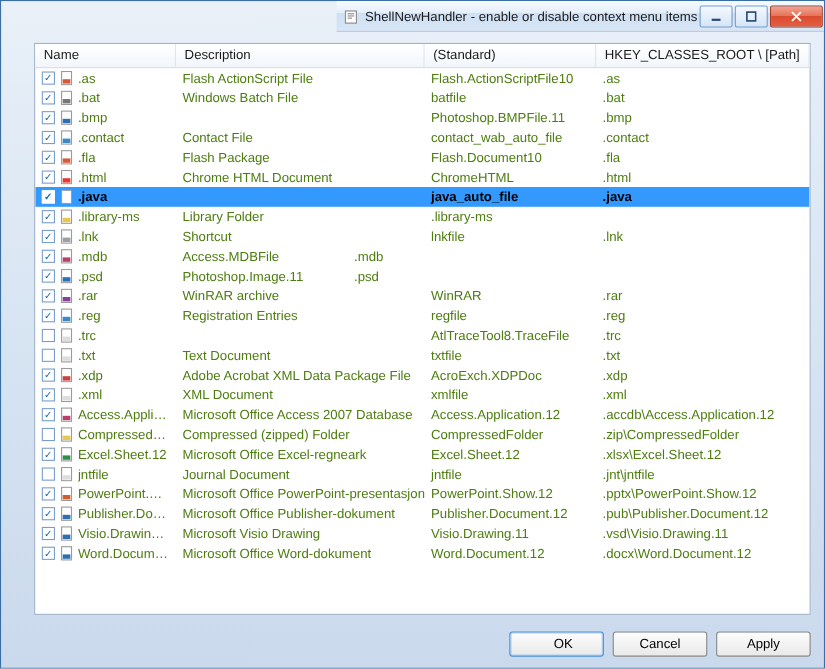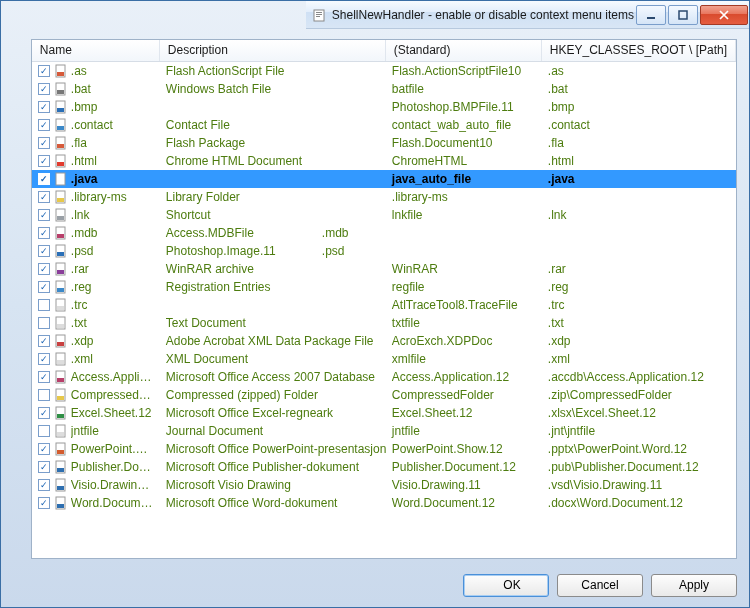--- a/index.html
+++ b/index.html
@@ -522,21 +522,21 @@
               <span class="file-icon">
                 <svg width="14" height="14" viewBox="0 0 14 14">
                   <rect x="2" y="1" width="9" height="12" fill="#fff" stroke="#9a9a9a"></rect>
                   <rect x="3" y="8" width="7" height="4" fill="#d35c2e"></rect>
                 </svg>
               </span>
               <span class="name-text">PowerPoint.Sho...</span>
             </div>
             <div class="col col-desc">Microsoft Office PowerPoint-presentasjon</div>
             <div class="col col-std">PowerPoint.Show.12</div>
-            <div class="col col-path">.pptx\PowerPoint.Word.12</div>
+            <div class="col col-path">.pptx\PowerPoint.Show.12</div>
           </div>
           <div class="row">
             <div class="col col-name">
               <span class="cb checked"></span>
               <span class="file-icon">
                 <svg width="14" height="14" viewBox="0 0 14 14">
                   <rect x="2" y="1" width="9" height="12" fill="#fff" stroke="#9a9a9a"></rect>
                   <rect x="3" y="8" width="7" height="4" fill="#2e6fb0"></rect>
                 </svg>
               </span>

